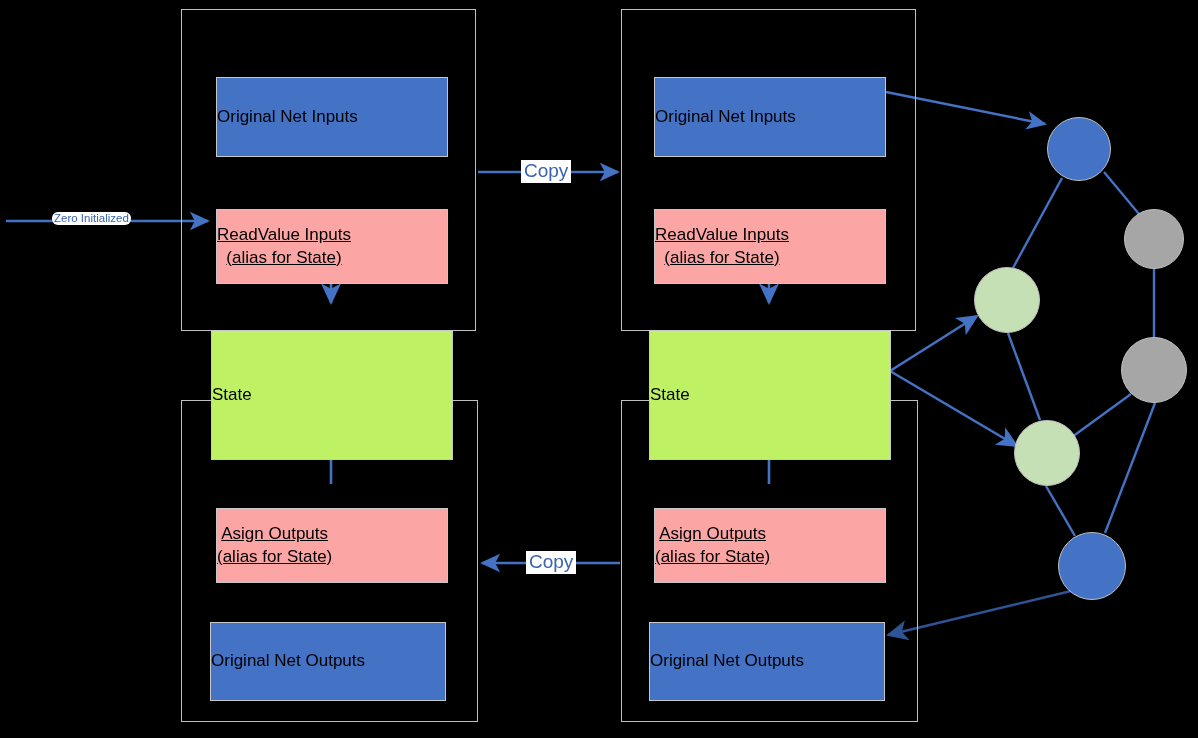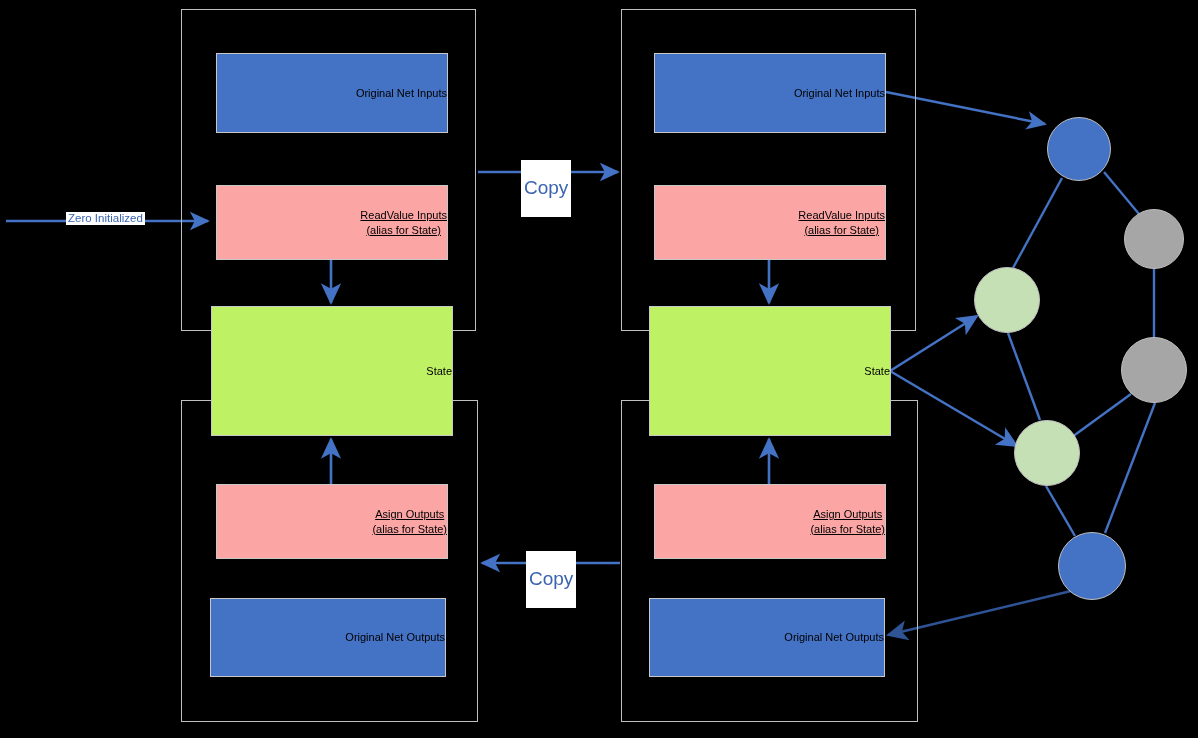--- a/index.html
+++ b/index.html
@@ -20,38 +20,39 @@
     border: 1.5px solid #BFBFBF;
     box-sizing: border-box;
     background: transparent;
   }
   .node-box {
     position: absolute;
     box-sizing: border-box;
     border: 1.5px solid #C8C8C8;
     display: flex;
     align-items: center;
-    justify-content: flex-end;
+    justify-content: flex-start;
     text-align: center;
     color: #000000;
-    font-size: 11px;
+    font-size: 17px;
     line-height: 1.32;
     white-space: pre-line;
+    margin-top: 24px;
   }
   .box-blue   { background: #4472C4; }
   .box-lav    { background: #fca5a5; text-decoration: underline; }
   .box-green  { background: #bef264; }
 
   .edge-label {
     position: absolute;
     background: #FFFFFF;
     color: #3A64B0;
     font-size: 19px;
     line-height: 1.1;
-    padding: 18px 3px;
+    padding: 1px 3px;
     white-space: nowrap;
   }
   .edge-label.small {
     font-size: 11.5px;
     padding: 0 2px;
     color: #3A64B0;
   }
   svg.overlay {
     position: absolute;
     left: 0;
@@ -161,21 +162,21 @@
 
   <div class="node-box box-lav" style="left:654px; top:484px; width:232px; height:75px;">
     <span>Asign Outputs
 (alias for State)</span>
   </div>
 
   <div class="node-box box-blue" style="left:649px; top:598px; width:236px; height:79px;">
     <span>Original Net Outputs</span>
   </div>
 
-  <div class="edge-label small" style="left:66px; top:212px;">
+  <div class="edge-label small" style="left:52px; top:212px;border-radius:6px;">
     <span>Zero Initialized</span>
   </div>
 
   <div class="edge-label" style="left:521px; top:160px;">
     <span>Copy</span>
   </div>
 
   <div class="edge-label" style="left:526px; top:551px;">
     <span>Copy</span>
   </div>

